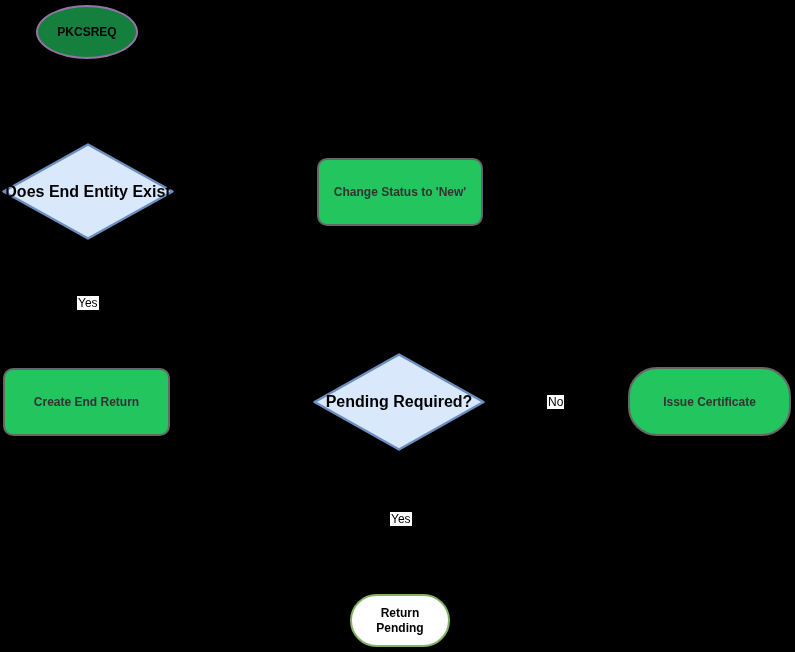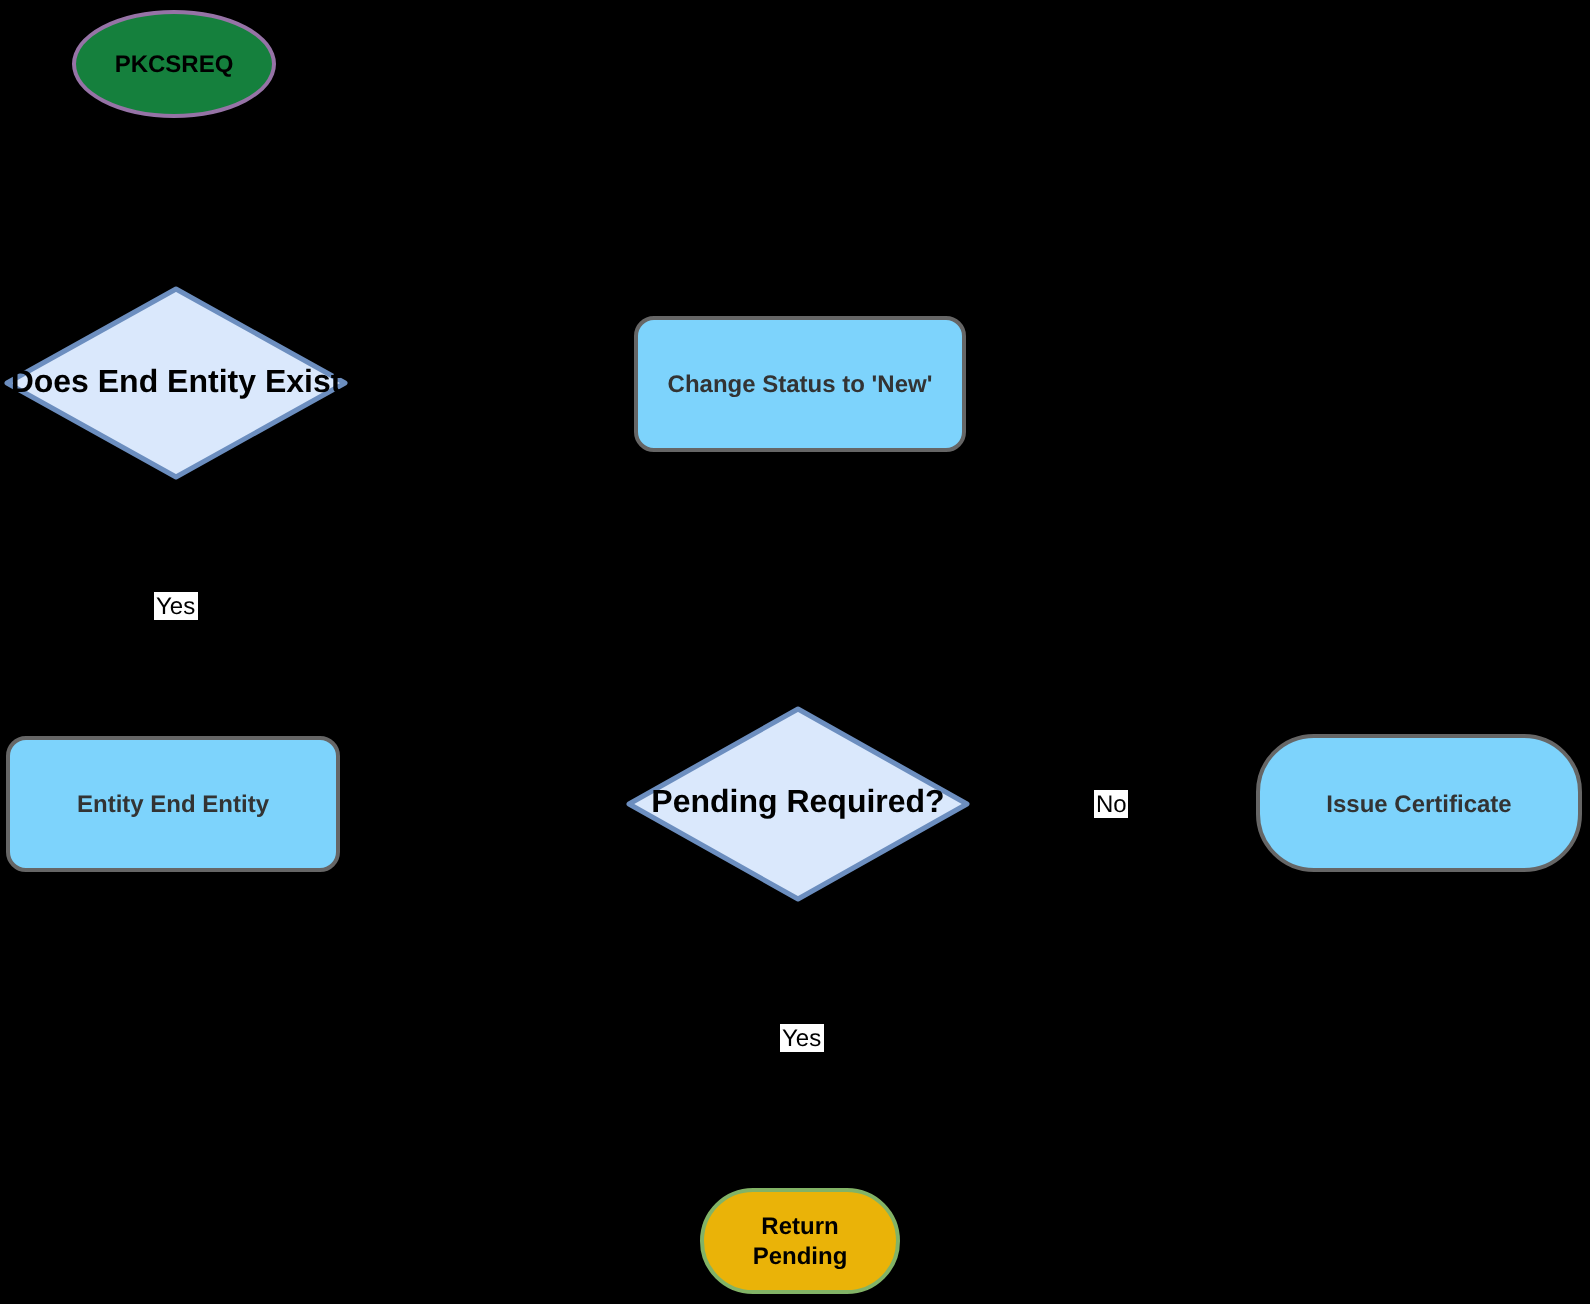--- a/index.html
+++ b/index.html
@@ -46,32 +46,32 @@
     text-align: center;
     font-size: 16px;
     font-weight: bold;
     color: #000000;
   }
   #node-decision-end-entity { left: 2px; top: 143px; width: 172px; height: 97px; }
   #node-decision-approval   { left: 313px; top: 353px; width: 172px; height: 98px; }
 
   
   .process {
-    background: #7dd3fc;
+    background: #22c55e;
     border: 2px solid #666666;
     border-radius: 10px;
     color: #333333;
   }
   #node-change-status     { left: 317px; top: 158px; width: 166px; height: 68px; }
   #node-create-end-entity { left: 3px;   top: 368px; width: 167px; height: 68px; }
   #node-issue-certificate { left: 628px; top: 367px; width: 163px; height: 69px; border-radius: 29px; }
 
   
   .terminator {
-    background: #eab308;
+    background: #ffffff;
     border: 2.5px solid #82B366;
     border-radius: 27px;
     padding: 0 4px;
     line-height: 1.18;
   }
   #node-return-pending     { left: 350px; top: 594px; width: 100px; height: 53px; }
   #node-return-certificate { left: 662px; top: 595px; width: 98px;  height: 52px; }
 
   
   .edge-label {
@@ -103,21 +103,21 @@
     <div class="diamond-label">Does End Entity Exist</div>
   </div>
 
   <div class="node process" id="node-change-status">
     <span>Change Status to 'New'</span>
   </div>
 
   <div class="edge-label" id="edge-label-yes-1">Yes</div>
 
   <div class="node process" id="node-create-end-entity">
-    <span>Entity End Entity</span>
+    <span>Create End Return</span>
   </div>
 
   <div class="diamond-wrap" id="node-decision-approval">
     <svg width="172" height="98" viewBox="0 0 172 98">
       <polygon points="86,1.5 170.5,49 86,96.5 1.5,49" fill="#DAE8FC" stroke="#6C8EBF" stroke-width="2.5" stroke-linejoin="round"></polygon>
     </svg>
     <div class="diamond-label">Pending Required?</div>
   </div>
 
   <div class="edge-label" id="edge-label-no">No</div>

